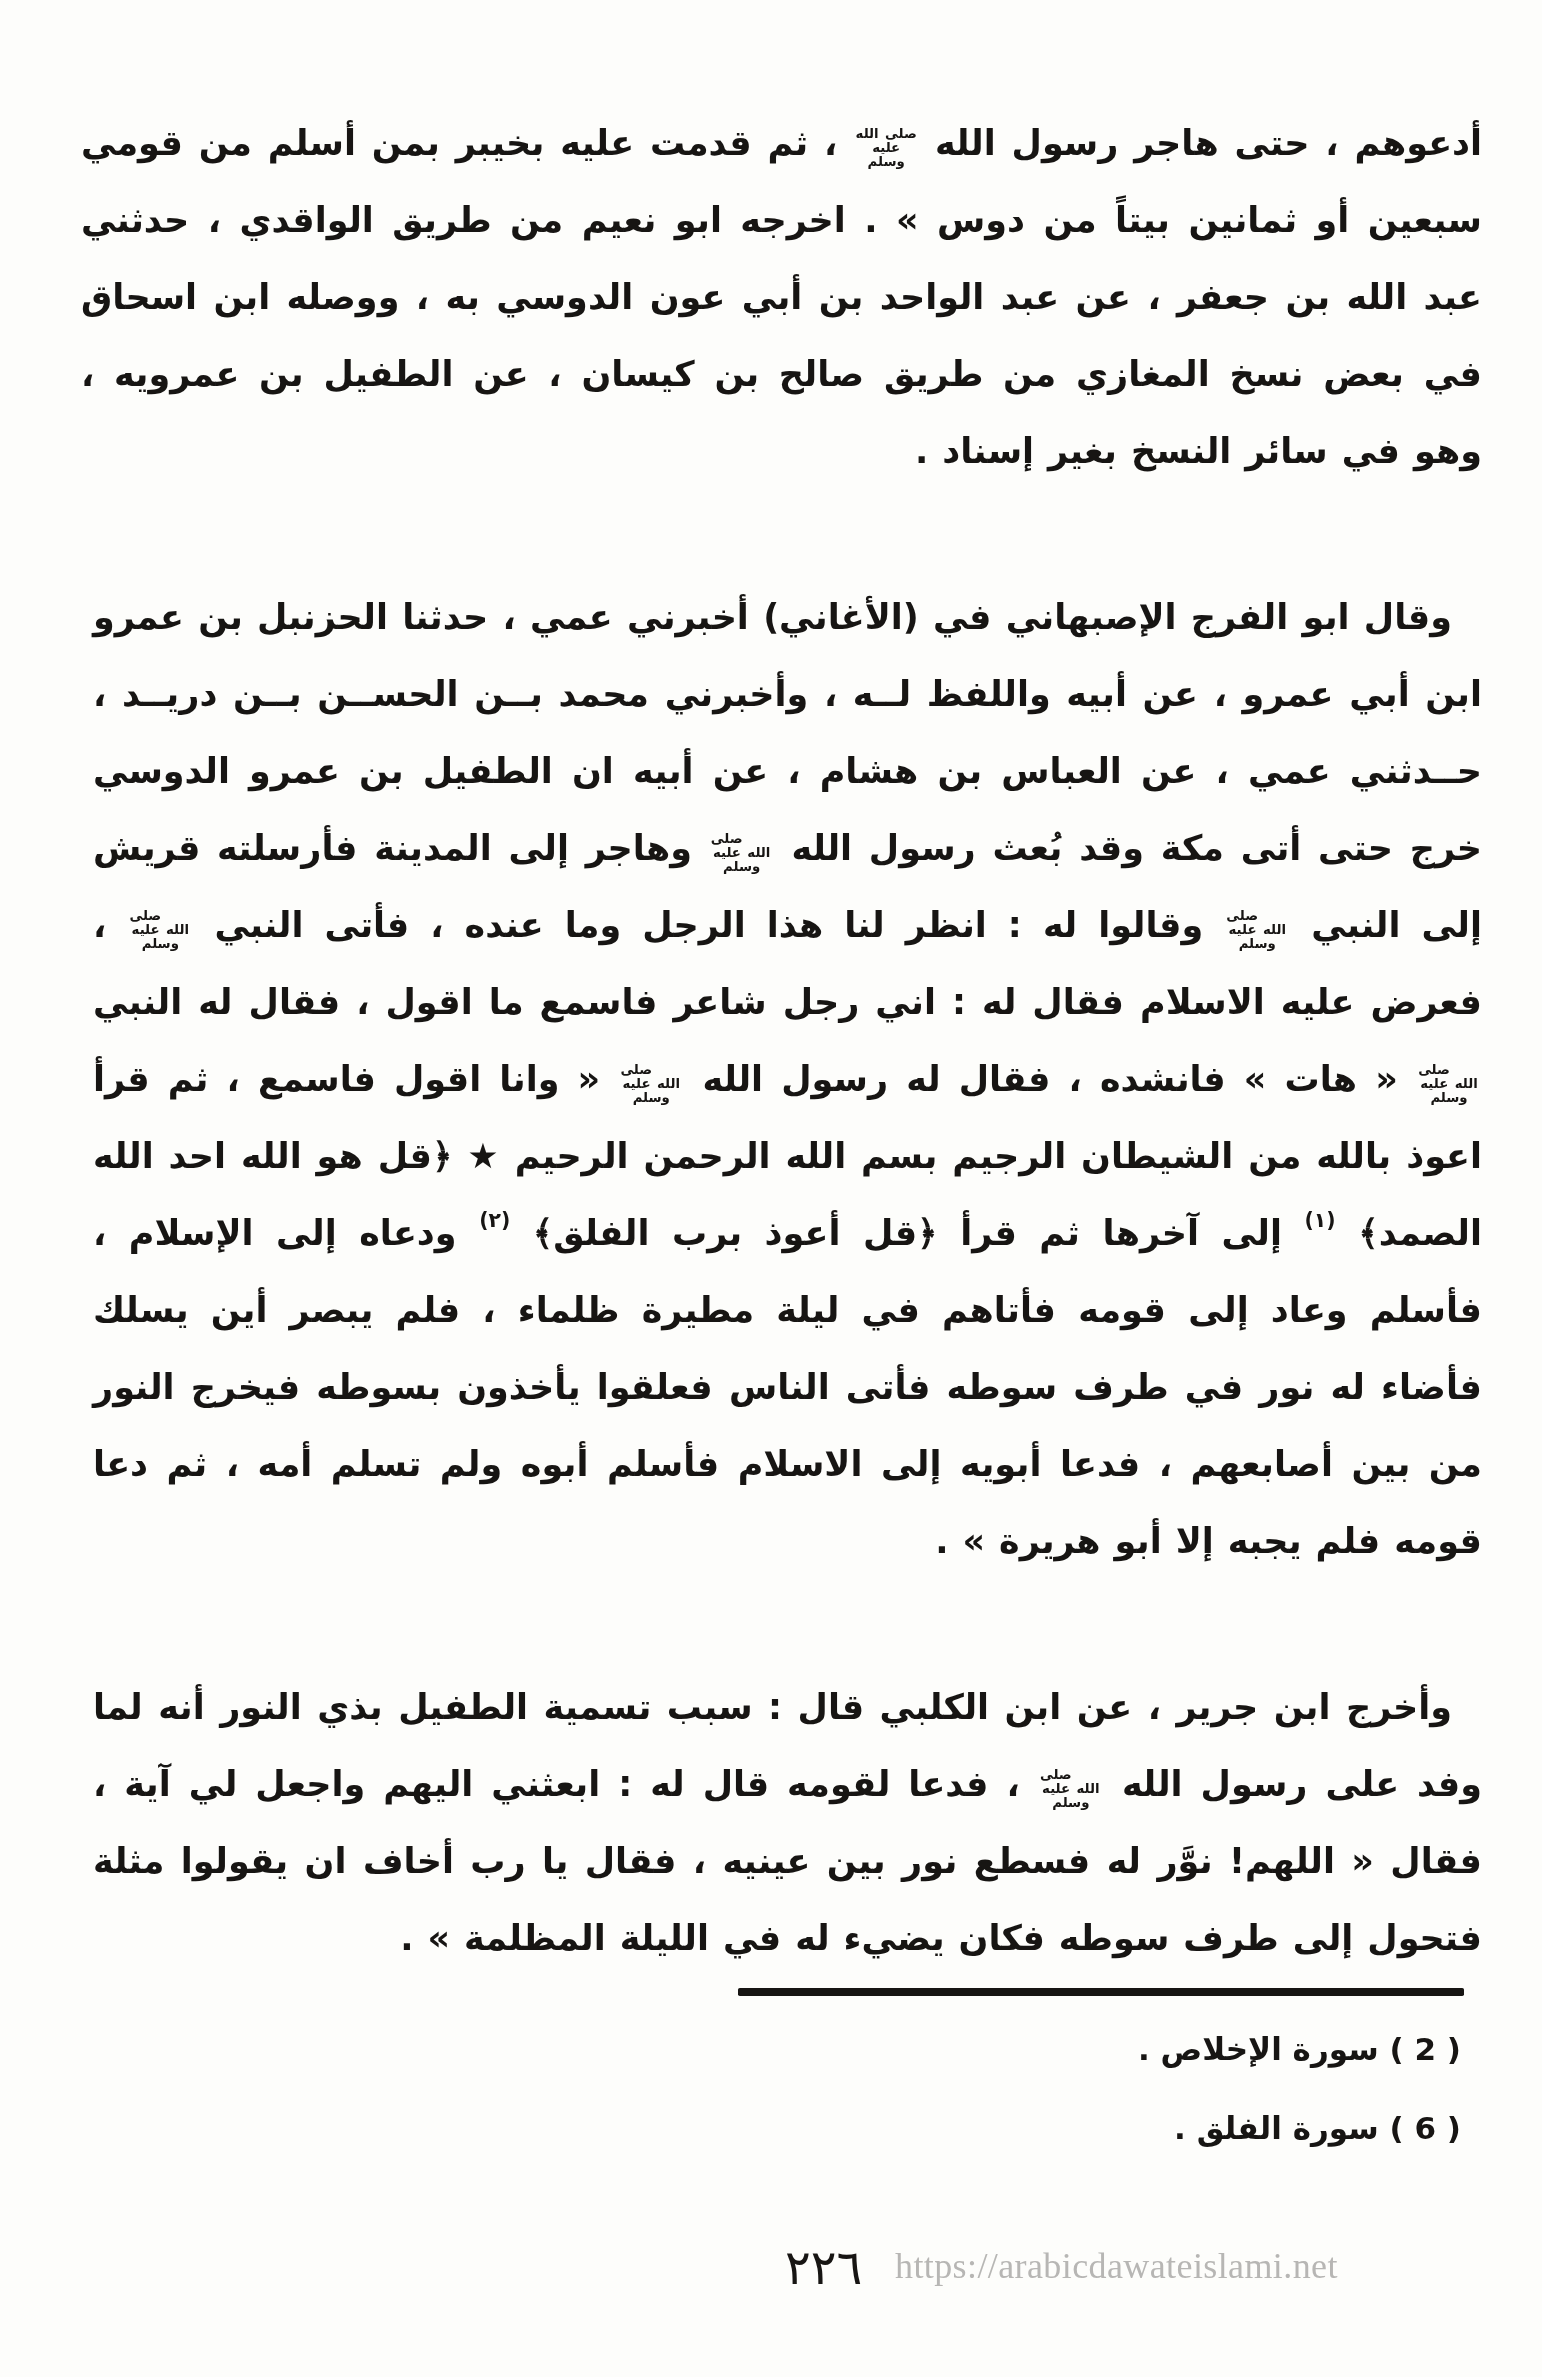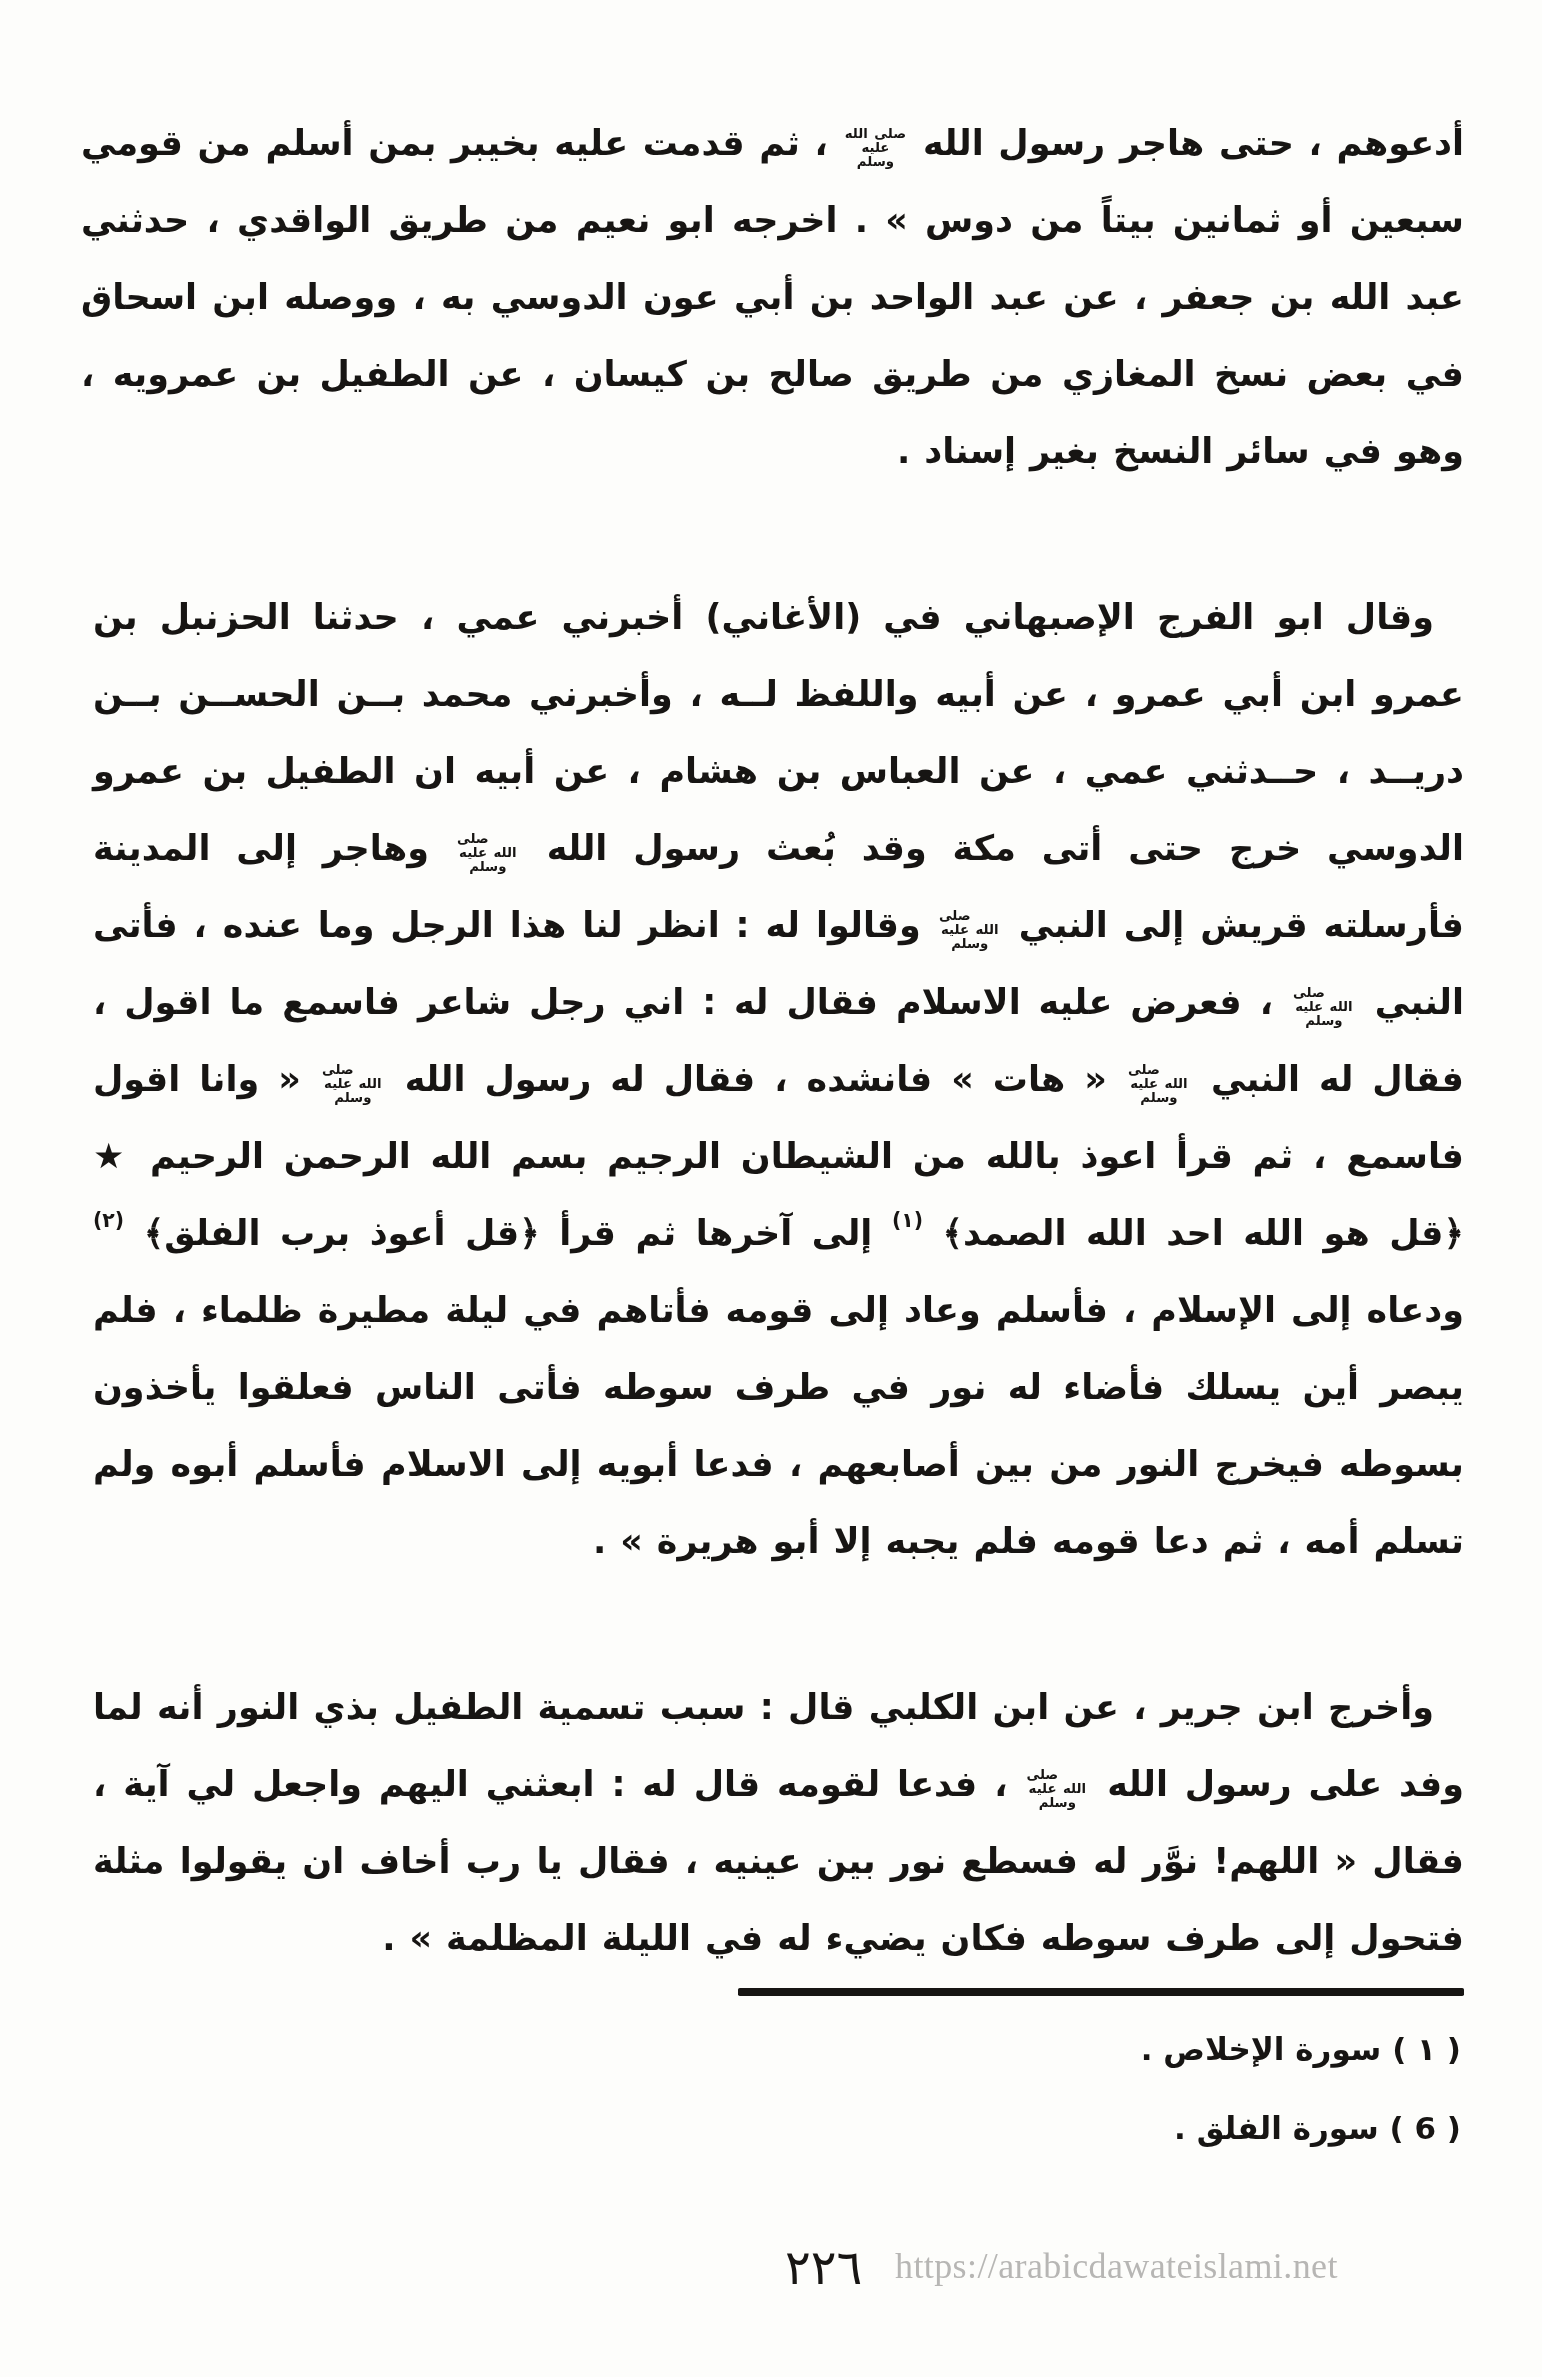--- a/index.html
+++ b/index.html
@@ -15,21 +15,21 @@
   }
   .page {
     position: relative;
     width: 1542px; height: 2377px;
     background: var(--paper);
     overflow: hidden;
   }
   
   .text-block {
     position: absolute;
-    top: 105px; right: 78px; left: 81px;
+    top: 105px; right: 60px; left: 81px;
     direction: rtl;
     unicode-bidi: embed;
     text-align: justify;
     font-family: "DejaVu Sans", sans-serif;
     font-weight: 700;
     font-size: 35px;
     line-height: 77px;
     color: var(--ink);
     letter-spacing: 0;
     word-spacing: 1.8px;
@@ -104,21 +104,21 @@
 
   <div class="text-block">
     <p class="para">أدعوهم ، حتى هاجر رسول الله <span class="saw">صلى الله عليه وسلم</span> ، ثم قدمت عليه بخيبر بمن أسلم من قومي سبعين أو ثمانين بيتاً من دوس » . اخرجه ابو نعيم من طريق الواقدي ، حدثني عبد الله بن جعفر ، عن عبد الواحد بن أبي عون الدوسي به ، ووصله ابن اسحاق في بعض نسخ المغازي من طريق صالح بن كيسان ، عن الطفيل بن عمرويه ، وهو في سائر النسخ بغير إسناد .</p>
     <p class="para indent">وقال ابو الفرج الإصبهاني في (الأغاني) أخبرني عمي ، حدثنا الحزنبل بن عمرو ابن أبي عمرو ، عن أبيه واللفظ لــه ، وأخبرني محمد بــن الحســن بــن دريــد ، حــدثني عمي ، عن العباس بن هشام ، عن أبيه ان الطفيل بن عمرو الدوسي خرج حتى أتى مكة وقد بُعث رسول الله <span class="saw">صلى الله عليه وسلم</span> وهاجر إلى المدينة فأرسلته قريش إلى النبي <span class="saw">صلى الله عليه وسلم</span> وقالوا له : انظر لنا هذا الرجل وما عنده ، فأتى النبي <span class="saw">صلى الله عليه وسلم</span> ، فعرض عليه الاسلام فقال له : اني رجل شاعر فاسمع ما اقول ، فقال له النبي <span class="saw">صلى الله عليه وسلم</span> « هات » فانشده ، فقال له رسول الله <span class="saw">صلى الله عليه وسلم</span> « وانا اقول فاسمع ، ثم قرأ اعوذ بالله من الشيطان الرجيم بسم الله الرحمن الرحيم ★ ﴿قل هو الله احد الله الصمد﴾ <sup class="fn-ref">(١)</sup> إلى آخرها ثم قرأ ﴿قل أعوذ برب الفلق﴾ <sup class="fn-ref">(٢)</sup> ودعاه إلى الإسلام ، فأسلم وعاد إلى قومه فأتاهم في ليلة مطيرة ظلماء ، فلم يبصر أين يسلك فأضاء له نور في طرف سوطه فأتى الناس فعلقوا يأخذون بسوطه فيخرج النور من بين أصابعهم ، فدعا أبويه إلى الاسلام فأسلم أبوه ولم تسلم أمه ، ثم دعا قومه فلم يجبه إلا أبو هريرة » .</p>
     <p class="para indent">وأخرج ابن جرير ، عن ابن الكلبي قال : سبب تسمية الطفيل بذي النور أنه لما وفد على رسول الله <span class="saw">صلى الله عليه وسلم</span> ، فدعا لقومه قال له : ابعثني اليهم واجعل لي آية ، فقال « اللهم! نوَّر له فسطع نور بين عينيه ، فقال يا رب أخاف ان يقولوا مثلة فتحول إلى طرف سوطه فكان يضيء له في الليلة المظلمة » .</p>
   </div>
 
   <div class="fn-rule"></div>
 
   <div class="footnotes">
-    <div class="fn">( ١ ) سورة الإخلاص .</div>
+    <div class="fn">( 2 ) سورة الإخلاص .</div>
     <div class="fn">( 6 ) سورة الفلق .</div>
   </div>
 
   <div class="pageno">٢٢٦</div>
 
   <div class="watermark">https://arabicdawateislami.net</div>
 
 </div>
 
 

